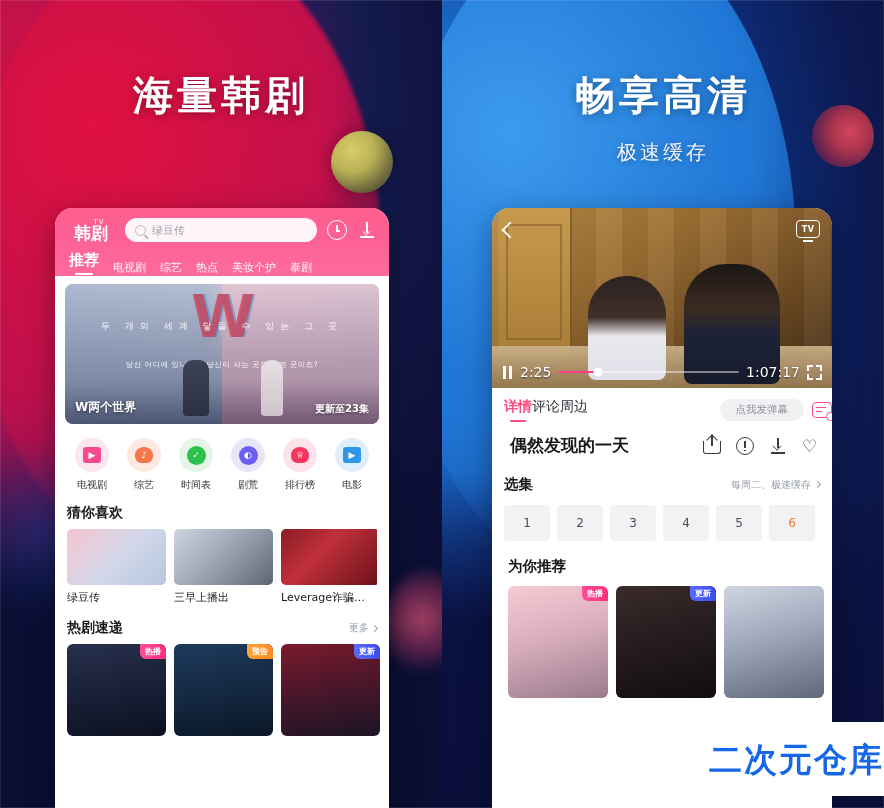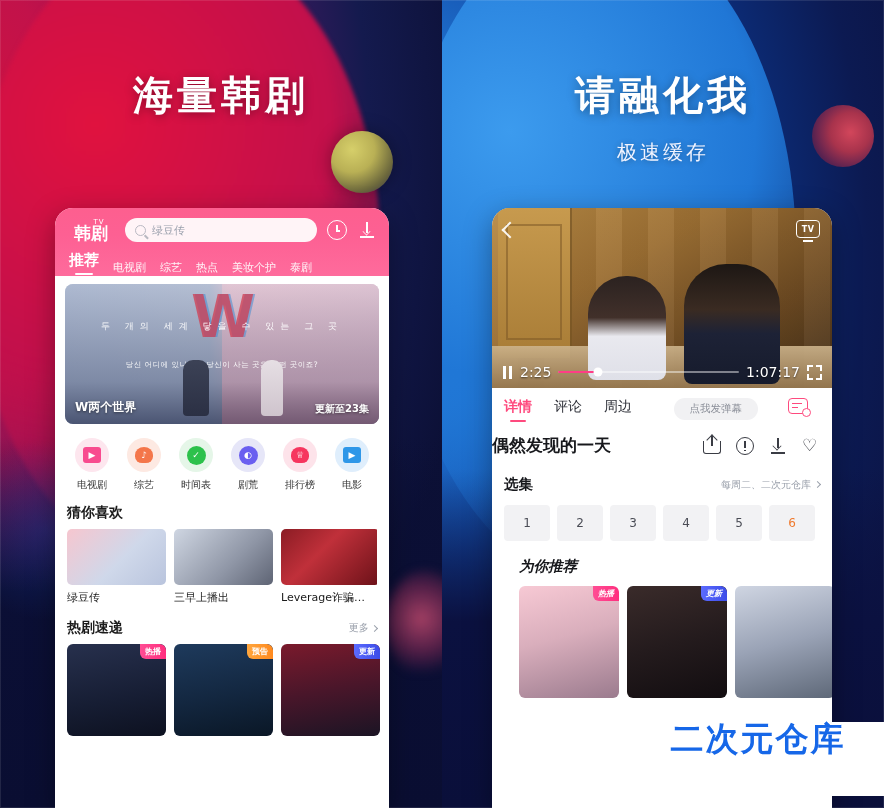--- a/index.html
+++ b/index.html
@@ -220,35 +220,35 @@
   .v-knob{ position:absolute; left:22%; top:50%; transform:translate(-50%,-50%); width:9px; height:9px;
     border-radius:50%; background:#fff; }
   .v-full{ width:15px; height:15px; flex:0 0 15px; position:relative; }
   .v-full span{ position:absolute; width:6px; height:6px; }
   .v-full span:nth-child(1){ left:0; top:0; border-left:2px solid #fff; border-top:2px solid #fff;}
   .v-full span:nth-child(2){ right:0; top:0; border-right:2px solid #fff; border-top:2px solid #fff;}
   .v-full span:nth-child(3){ left:0; bottom:0; border-left:2px solid #fff; border-bottom:2px solid #fff;}
   .v-full span:nth-child(4){ right:0; bottom:0; border-right:2px solid #fff; border-bottom:2px solid #fff;}
 
   .r-body{ background:#fff; height:420px; position:relative; }
-  .r-tabs{ display:flex; align-items:flex-start; padding:10px 24px 8px 12px; gap:22px; }
+  .r-tabs{ display:flex; align-items:center; padding:10px 0 8px 12px; }
   .r-tab{ font-size:14px; color:#30323a; position:relative; padding-bottom:6px; }
   .r-tab.active{ color:#fe4a7e; font-weight:bold; }
   .r-tab.active:after{ content:""; position:absolute; left:50%; transform:translateX(-50%); bottom:0;
     width:16px; height:2.5px; background:#fe4a7e; border-radius:2px; }
   .danmu-btn{ margin-left:auto; background:#f1f1f3; border-radius:13px; height:22px; padding:0 16px;
     display:flex; align-items:center; font-size:10.5px; color:#8b8f99; }
   .danmu-ic{ width:20px; height:16px; border:1.6px solid #fe4a7e; border-radius:4px; margin-left:8px;
     position:relative; flex:0 0 20px; }
   .danmu-ic:before{ content:""; position:absolute; left:3px; top:4px; width:10px; height:1.4px; background:#fe4a7e;}
   .danmu-ic:after{ content:""; position:absolute; left:3px; top:8px; width:6px; height:1.4px; background:#fe4a7e;}
   .danmu-dot{ position:absolute; right:-4px; bottom:-4px; width:9px; height:9px; border-radius:50%;
     border:1.6px solid #fe4a7e; background:#fff; }
 
-  .title-row{ display:flex; padding:4px 12px 0 0;font-family:Liberation Serif, serif; }
+  .title-row{ display:flex; padding:4px 12px 0 18px; }
   .v-title{ font-size:17px; font-weight:bold; color:#17181c; }
   .t-icons{ margin-left:auto; display:flex; gap:15px; align-items:center; }
   .ti{ width:18px; height:18px; position:relative; }
   .ti-share{ border:1.6px solid #3a3c44; border-top:none; border-radius:0 0 3px 3px; height:13px; margin-top:4px;}
   .ti-share:before{ content:""; position:absolute; left:7px; top:-5px; width:1.6px; height:10px; background:#3a3c44;}
   .ti-share:after{ content:""; position:absolute; left:4px; top:-5px; width:7px; height:7px;
     border-left:1.6px solid #3a3c44; border-top:1.6px solid #3a3c44; transform:rotate(45deg); }
   .ti-warn{ border:1.6px solid #3a3c44; border-radius:50%; }
   .ti-warn:before{ content:""; position:absolute; left:7px; top:3px; width:1.6px; height:7px; background:#3a3c44;}
   .ti-warn:after{ content:""; position:absolute; left:7px; top:12px; width:1.6px; height:1.6px; background:#3a3c44;}
@@ -264,33 +264,33 @@
 
   .ep-sec{ padding:18px 12px 0 12px; }
   .ep-hd{ display:flex; align-items:center; }
   .ep-title{ font-size:14.5px; font-weight:bold; color:#17181c; }
   .ep-note{ margin-left:auto; font-size:10px; color:#9aa0ab; display:flex; align-items:center; gap:4px;}
   .ep-grid{ display:flex; gap:7px; margin-top:11px; }
   .ep-cell{ width:46px; height:36px; flex:0 0 46px; background:#f2f2f4; border-radius:4px;
     display:flex; align-items:center; justify-content:center; font-size:12px; color:#4a4c55; }
   .ep-cell.cur{ color:#f07a2e; }
 
-  .rec-sec{ padding:16px 12px 0 27px;font-style:italic; }
+  .rec-sec{ padding:16px 12px 0 16px; }
   .rec-row{ display:flex; gap:8px; margin-top:10px; }
   .rec-card{ width:100px; flex:0 0 100px; height:112px; border-radius:6px; position:relative; overflow:hidden;}
   .rc0{ background:linear-gradient(165deg,#f7c9d4 0%,#d9aebc 45%,#9b7b8e 100%); }
   .rc1{ background:linear-gradient(165deg,#3a2b2a 0%,#241b1d 50%,#120d10 100%); }
   .rc2{ background:linear-gradient(165deg,#cfd5e2 0%,#9aa3b6 50%,#5e6878 100%); }
 
   .chev{ display:inline-block; width:5px; height:5px; border-right:1.4px solid currentColor;
     border-top:1.4px solid currentColor; transform:rotate(45deg); }
 
   
   .watermark{ position:absolute; left:632px; top:722px; width:252px; height:74px; background:#fff;
-    z-index:30; display:flex; flex-direction:row; align-items:flex-start; justify-content:center; }
+    z-index:30; display:flex; flex-direction:column; align-items:flex-end; justify-content:center; }
   .wm-cn{ font-size:33px; font-weight:bold; color:#1667e8; letter-spacing:2px; line-height:1; }
   .wm-en{ font-size:21px; font-weight:bold; color:#f13f9e; letter-spacing:.5px; line-height:1; margin-top:3px;}
 
   .edge-frame{ position:absolute; inset:0; border:1px solid rgba(255,255,255,.10); pointer-events:none; z-index:40;}
 </style>
 </head>
 <body>
 
 <div id="app">
 
@@ -433,21 +433,21 @@
     </div>
   </div>
 
   <div class="panel">
     <div class="bg-right">
       <div class="base-dark"></div>
     </div>
     <div class="sphere sphere-red" style="left:370px;top:105px;"></div>
 
     <div class="headline-wrap" style="top:68px;">
-      <div class="headline">请融化我</div>
+      <div class="headline">畅享高清</div>
       <div class="subhead">极速缓存</div>
     </div>
 
     <div class="phone" style="left:50px;top:208px;width:340px;height:600px;">
 
       <div class="video">
         <div class="v-wall"></div>
         <div class="v-door"></div>
         <div class="v-tbl"></div>
         <div class="v-p1"></div>
@@ -495,21 +495,21 @@
               </div>
             <div class="ti ti-heart">♡</div>
           </div>
         </div>
 
 
         <div class="ep-sec">
           <div class="ep-hd">
             <div class="ep-title">选集</div>
             <div class="ep-note">
-              <span>每周二、二次元仓库</span>
+              <span>每周二、极速缓存</span>
               <span class="chev"></span>
             </div>
           </div>
           <div class="ep-grid">
             <div class="ep-cell">1</div>
             <div class="ep-cell">2</div>
             <div class="ep-cell">3</div>
             <div class="ep-cell">4</div>
             <div class="ep-cell">5</div>
             <div class="ep-cell cur">6</div>

